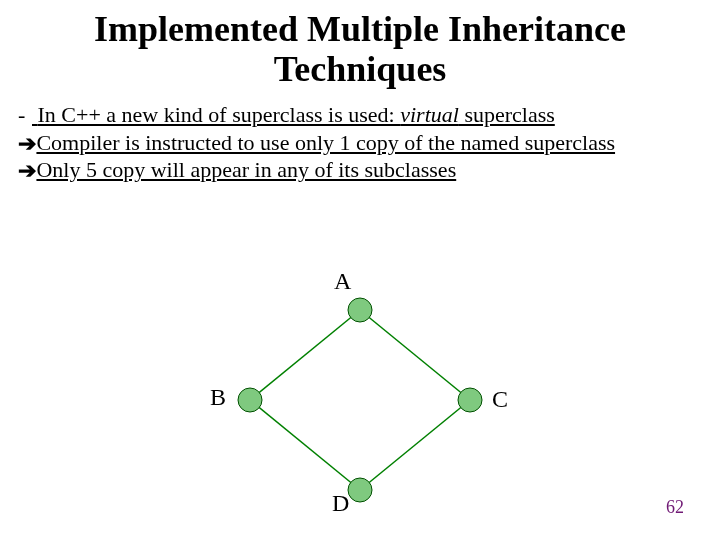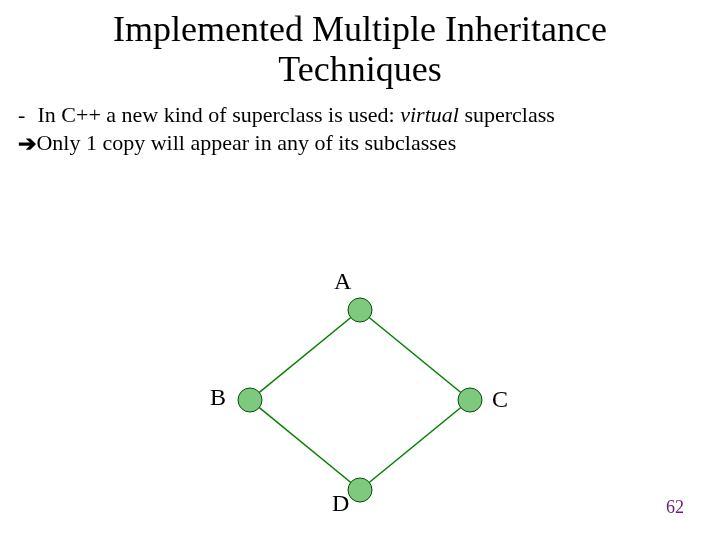--- a/index.html
+++ b/index.html
@@ -15,25 +15,27 @@
   .slide {
     position: relative;
     width: 720px;
     height: 540px;
   }
   .title {
     text-align: center;
     font-size: 36px;
     line-height: 1.1;
     padding: 10px 30px 0 30px;
+    font-weight: bold;
   }
   .body-text {
     font-size: 22px;
     line-height: 1.25;
     padding: 12px 18px 0 18px;
+    text-decoration: underline;
   }
   .line {
     white-space: nowrap;
   }
   .indent-dash {
     display: inline-block;
     width: 14px;
   }
   .arrow {
     font-family: Arial, sans-serif;
@@ -77,21 +79,24 @@
 <div class="slide">
 
   <div class="title">Implemented Multiple Inheritance Techniques</div>
 
   <div class="body-text">
     <div class="line">
       <span class="indent-dash">-</span>
       <span>In C++ a new kind of superclass is used:  </span><i>virtual</i><span> superclass</span>
     </div>
     <div class="line">
-      <span class="arrow">➔</span><span>Only 1 copy will appear in any of its subclasses</span>
+      <span class="arrow">➔</span><span>Compiler is instructed to use only 1 copy of the named superclass</span>
+    </div>
+    <div class="line">
+      <span class="arrow">➔</span><span>Only 5 copy will appear in any of its subclasses</span>
     </div>
   </div>
 
   <div class="diagram">
     <svg width="720" height="270">
 
       <line class="edge" x1="360" y1="60" x2="250" y2="150"></line>
       <line class="edge" x1="360" y1="60" x2="470" y2="150"></line>
       <line class="edge" x1="250" y1="150" x2="360" y2="240"></line>
       <line class="edge" x1="470" y1="150" x2="360" y2="240"></line>

